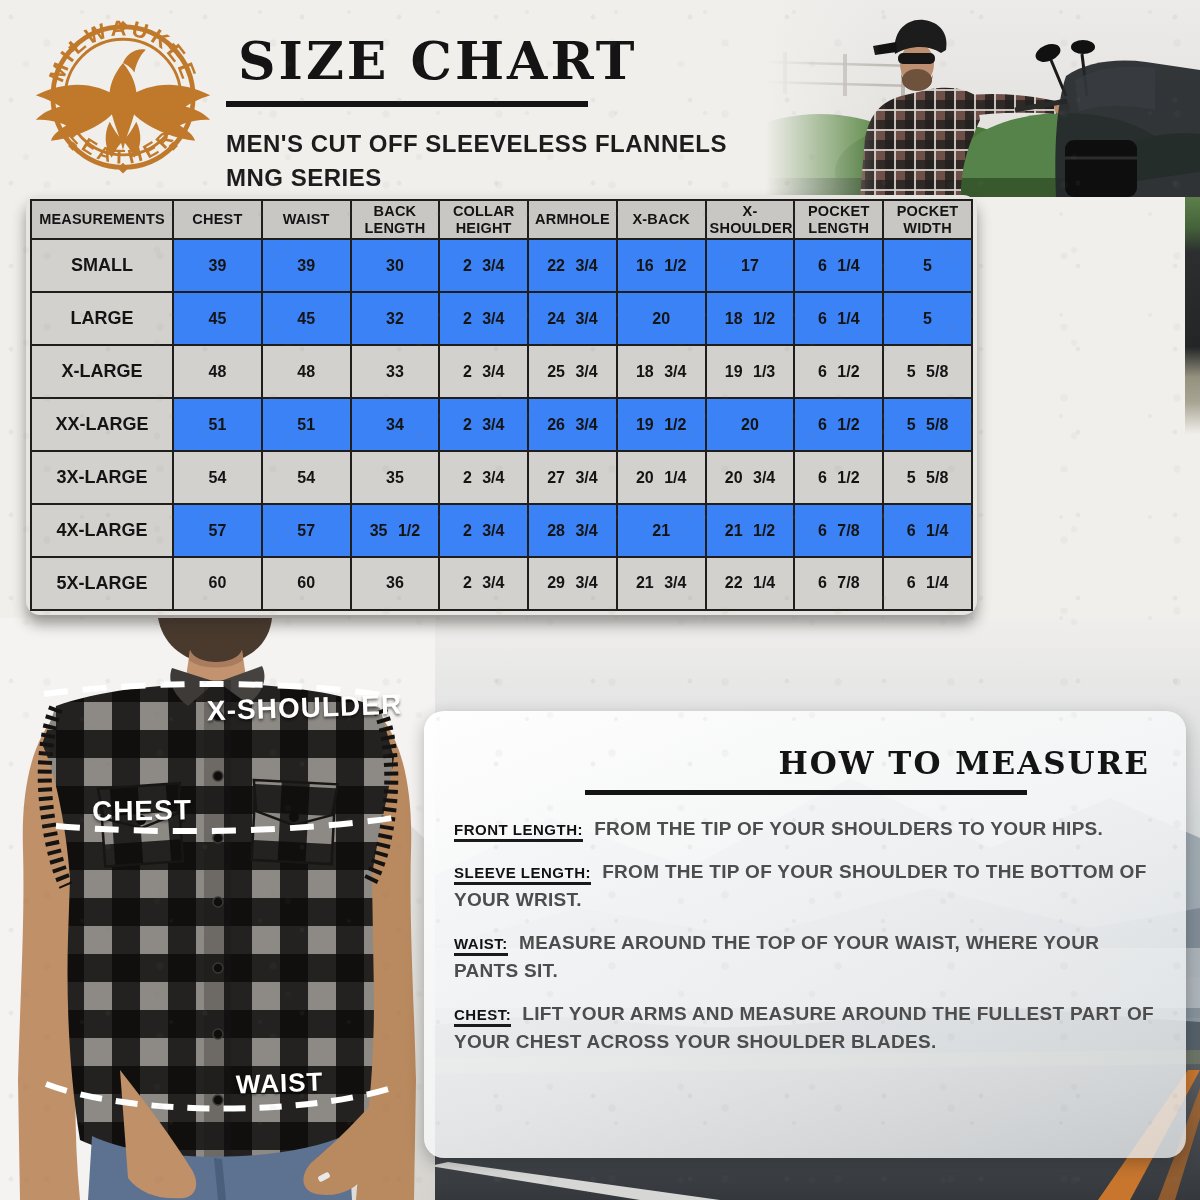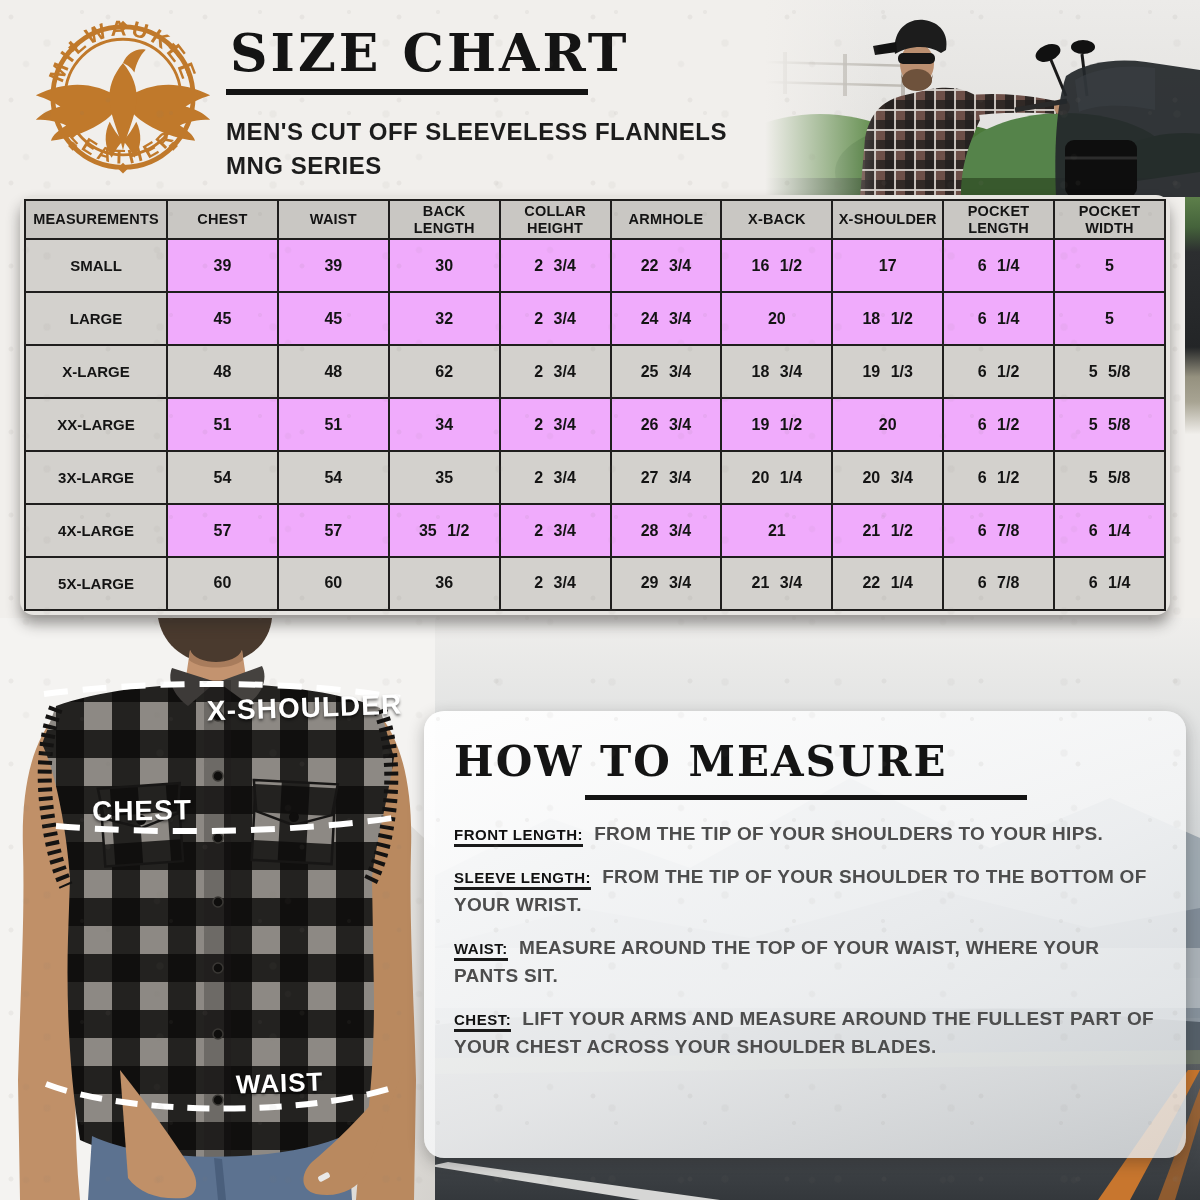--- a/index.html
+++ b/index.html
@@ -18,48 +18,48 @@
       radial-gradient(circle at 82px 12px, rgba(125,120,112,.14) 1.5px, transparent 2.5px),
       radial-gradient(circle at 26px 64px, rgba(125,120,112,.10) 2.5px, transparent 4px);
     background-size:97px 83px,113px 71px,89px 101px,131px 93px;
   }
 
   
   .logo-wrap{position:absolute;left:28px;top:8px;width:190px;height:182px;z-index:12;}
   .title-block{position:absolute;left:226px;top:22px;z-index:12;width:600px;}
   .main-title{
     font-family:"DejaVu Serif",serif;font-weight:bold;font-size:52px;line-height:1.05;
-    color:#141414;letter-spacing:3px;margin:4px;
+    color:#141414;letter-spacing:3px;margin:12px;
   }
   .title-underline{width:362px;height:6px;background:#141414;margin-top:8px;}
   .subtitle{margin-top:20px;font-size:24px;font-weight:bold;color:#1c1c1c;letter-spacing:.5px;line-height:1.42;}
 
   
   .bike-photo{position:absolute;left:765px;top:0;width:435px;height:197px;z-index:1;}
   .right-sliver{
     position:absolute;left:1185px;top:197px;width:15px;height:250px;z-index:2;
     background:linear-gradient(#5d7f4a 0%,#45633b 12%,#2c2e30 22%,#232527 60%,#95917f 72%,#a8a493 82%,#f1efec 95%);
   }
 
   
   .table-wrap{
-    position:absolute;left:20px;top:195px;width:1150px;height:420px;z-index:10;
+    position:absolute;left:26px;top:195px;width:951px;height:420px;z-index:10;
     background:#e7e5e1;border-radius:14px;padding:4px;box-sizing:border-box;
     box-shadow:0 9px 14px rgba(40,38,35,.45);
   }
   table.size-chart{border-collapse:collapse;width:100%;height:100%;table-layout:fixed;}
   .size-chart th,.size-chart td{
     border:2px solid #1f1e1d;text-align:center;vertical-align:middle;
     color:#141414;padding:2px 3px;overflow:hidden;
   }
   .size-chart th{background:#c9c7c3;font-size:14.5px;line-height:1.15;letter-spacing:.2px;}
   .size-chart td{font-size:16px;font-weight:bold;word-spacing:6px;}
-  .size-chart td.size-name{background:#d3d1cd;font-size:15px;word-spacing:normal;}
+  .size-chart td.size-name{background:#d3d1cd;font-size:18px;word-spacing:normal;}
   .size-chart tr.alt td{background:#d3d1cd;}
-  .size-chart tr.plain td{background:#f0abfc;}
+  .size-chart tr.plain td{background:#3b82f6;}
   .size-chart tr.plain td.size-name{background:#d3d1cd;}
   .size-chart col.c0{width:142px;}
 
   
   .figure-photo{position:absolute;left:0;top:618px;width:435px;height:582px;z-index:3;}
   .measure-label{
     position:absolute;z-index:20;color:#fff;font-weight:bold;letter-spacing:1px;
     text-shadow:0 2px 3px rgba(0,0,0,.55);white-space:nowrap;
   }
   #lbl-xshoulder{left:207px;top:692px;font-size:28px;transform:rotate(-2deg);}
@@ -70,22 +70,22 @@
   .road-photo{position:absolute;left:430px;top:618px;width:770px;height:582px;z-index:2;}
 
   
   .measure-panel{
     position:absolute;left:424px;top:711px;width:762px;height:447px;z-index:15;
     background:linear-gradient(155deg, rgba(255,255,255,.96) 0%, rgba(244,245,246,.9) 55%, rgba(228,231,233,.82) 100%);
     border-radius:20px;box-sizing:border-box;padding:26px 28px 20px 30px;
     box-shadow:0 5px 16px rgba(30,30,30,.3);
   }
   .panel-title{
-    font-family:"DejaVu Serif",serif;font-weight:bold;font-size:42px;color:#141414;
-    letter-spacing:2px;text-align:left;margin:0;
+    font-family:"DejaVu Serif",serif;font-weight:bold;font-size:31px;color:#141414;
+    letter-spacing:2px;text-align:right;margin:8px;
   }
   .panel-underline{width:442px;height:5px;background:#141414;margin:9px auto 20px auto;}
   .measure-item{margin:0 0 14px 0;font-size:19px;line-height:1.5;}
   .measure-term{
     color:#111;font-weight:bold;font-size:15px;letter-spacing:.5px;
     border-bottom:3px solid #1a1a1a;padding-bottom:1px;
   }
   .measure-def{color:#4d4d4d;font-weight:bold;letter-spacing:.3px;}
 </style>
 </head>
@@ -251,21 +251,21 @@
             <td>24 3/4</td>
             <td>20</td>
             <td>18 1/2</td>
             <td>6 1/4</td>
             <td>5</td>
           </tr>
           <tr class="alt">
             <td class="size-name">X-LARGE</td>
             <td>48</td>
             <td>48</td>
-            <td>62</td>
+            <td>33</td>
             <td>2 3/4</td>
             <td>25 3/4</td>
             <td>18 3/4</td>
             <td>19 1/3</td>
             <td>6 1/2</td>
             <td>5 5/8</td>
           </tr>
           <tr class="plain">
             <td class="size-name">XX-LARGE</td>
             <td>51</td>

